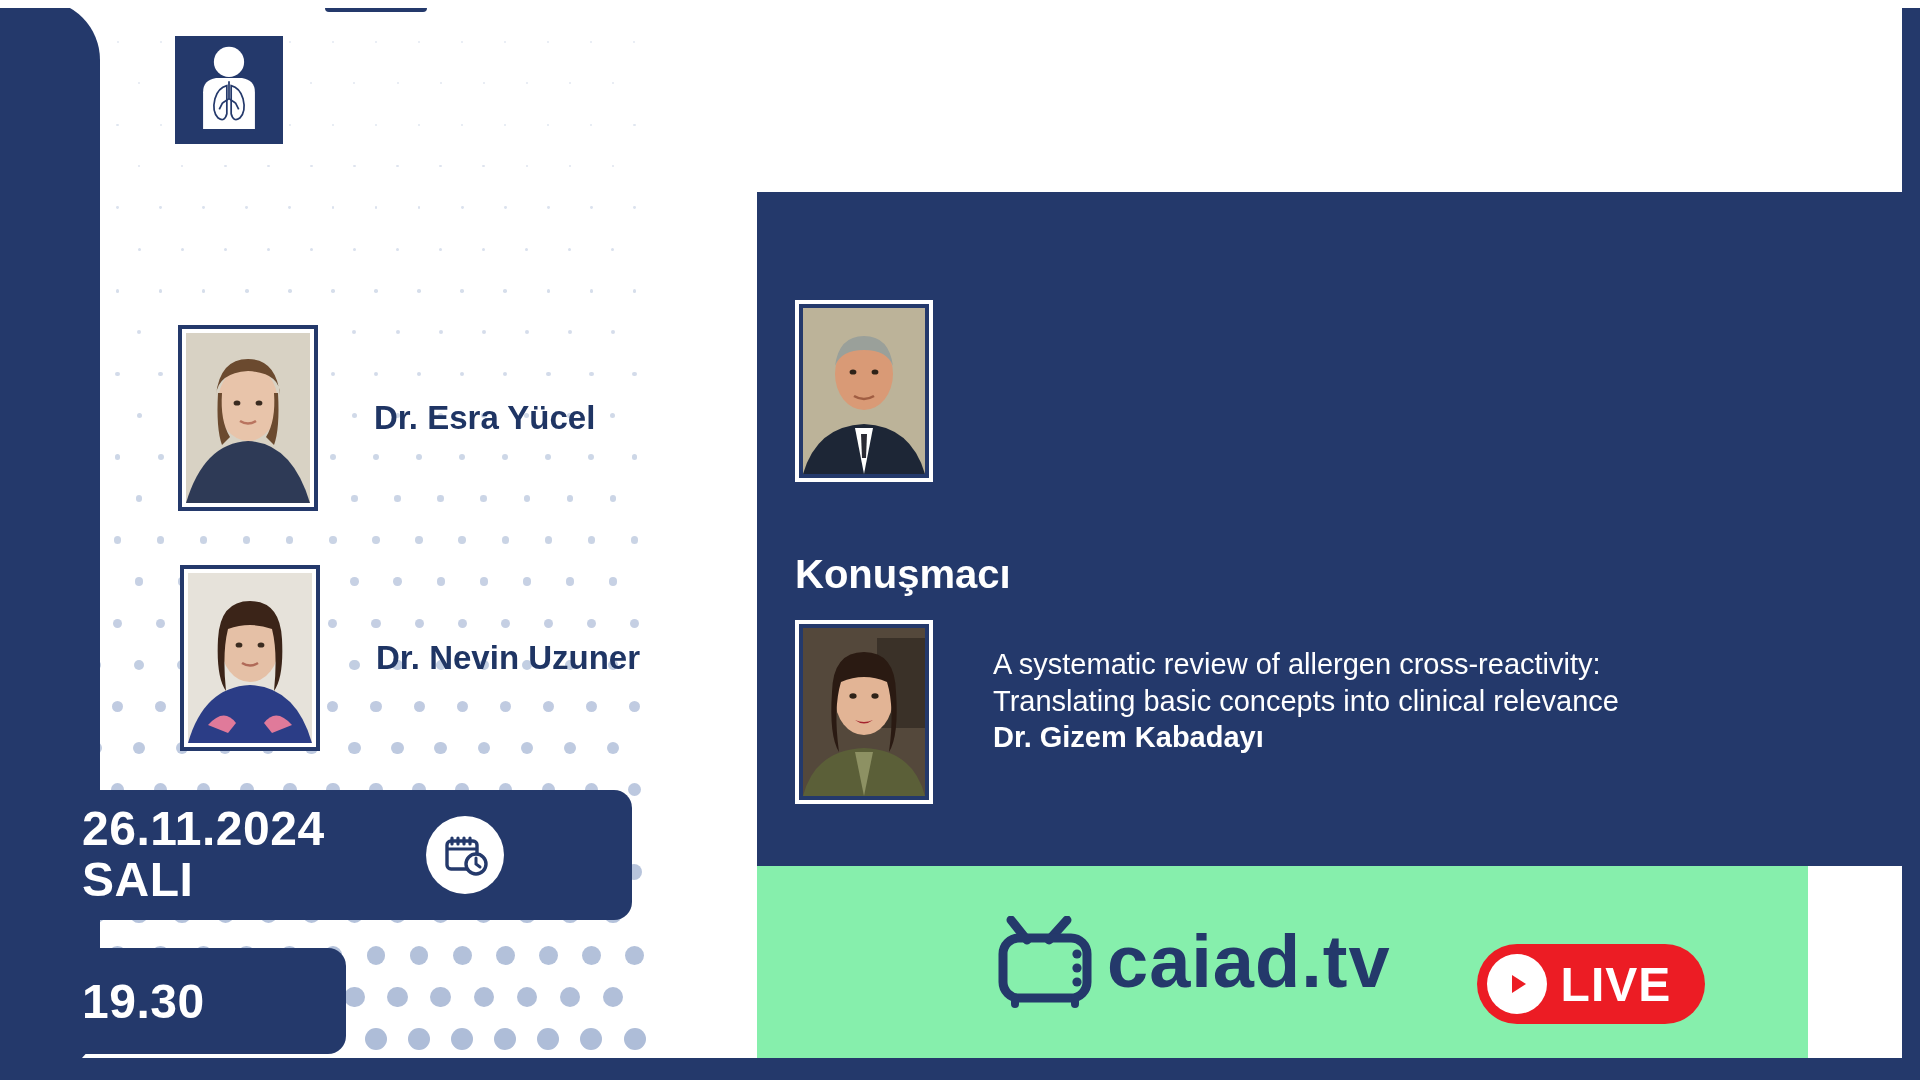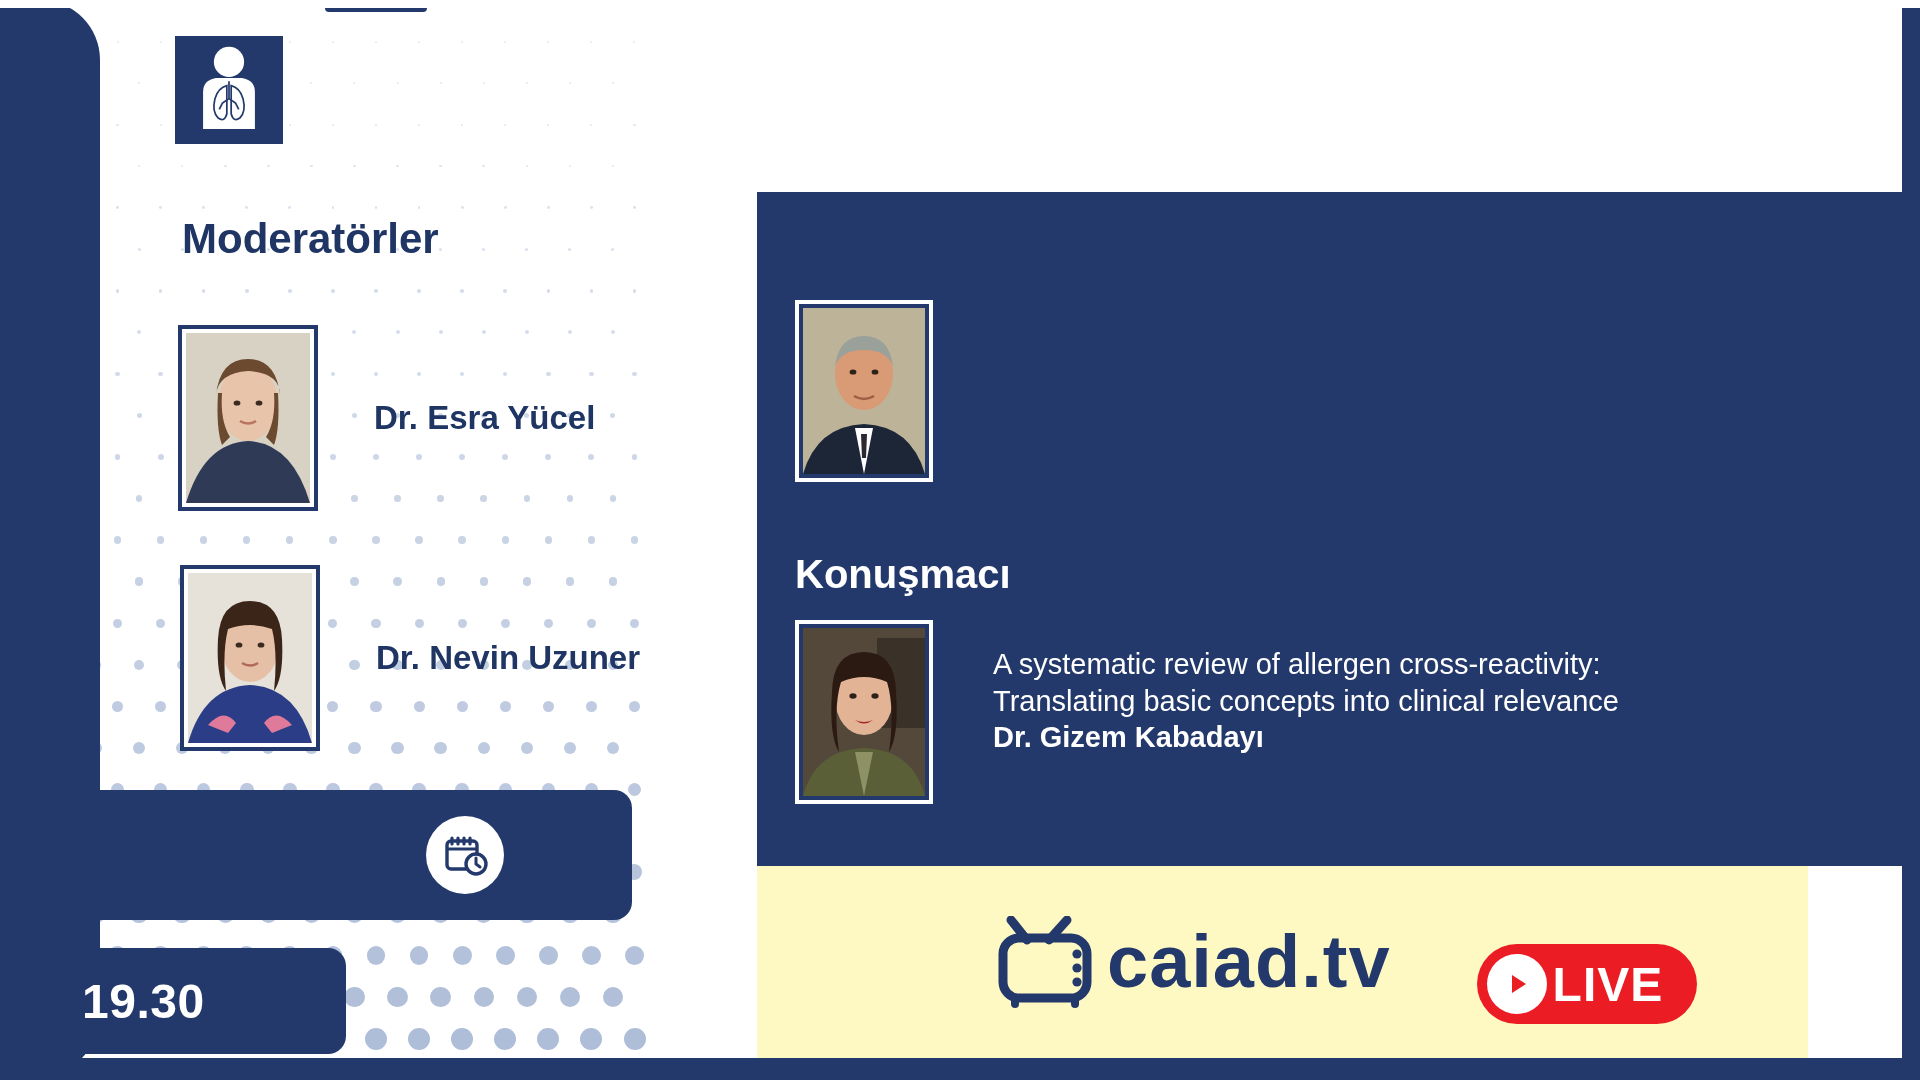--- a/index.html
+++ b/index.html
@@ -183,38 +183,38 @@
   }
   .entry .who{
     font-size:29px;font-weight:bold;margin-top:2px;
   }
   .entry.social .txt{margin-top:36px;}
   .entry.speaker .txt{margin-top:26px;}
 
   
   .bottom-bar{
     position:absolute;left:757px;top:866px;
-    width:1051px;height:192px;background:#fef9c3;
+    width:1051px;height:192px;background:#86efac;
     display:flex;align-items:center;
   }
   .tv-logo{
     display:flex;align-items:center;gap:2px;margin-left:240px;
   }
   .tv-word{
     color:#24396B;font-size:74px;font-weight:bold;letter-spacing:1px;
     line-height:1;
   }
   .live-badge{
     margin-left:86px;
     background:#EC1C24;
     border-radius:999px;
     height:80px;
     display:flex;align-items:center;
     padding:0 34px 0 10px;
-    gap:6px;
+    gap:14px;
     margin-top:44px;
   }
   .live-circle{
     width:60px;height:60px;border-radius:50%;background:#ffffff;
     display:flex;align-items:center;justify-content:center;flex:none;
   }
   .live-word{
     color:#ffffff;font-size:48px;font-weight:bold;letter-spacing:1px;
   }
 
@@ -576,21 +576,20 @@
       <rect x="0" y="0" width="100" height="100" fill="#24396B"></rect>
       <circle cx="50" cy="24" r="14" fill="#ffffff"></circle>
       <path d="M26 86 L26 52 Q26 41 38 39 L62 39 Q74 41 74 52 L74 86 Z" fill="#ffffff"></path>
       <path d="M48 46 Q40 48 37 58 Q34 70 40 76 Q46 80 48 72 Z" fill="#ffffff" stroke="#24396B" stroke-width="1.6"></path>
       <path d="M52 46 Q60 48 63 58 Q66 70 60 76 Q54 80 52 72 Z" fill="#ffffff" stroke="#24396B" stroke-width="1.6"></path>
       <path d="M50 42 L50 58 M50 58 L44 62 M50 58 L56 62 M44 62 L41 68 M56 62 L59 68" stroke="#24396B" stroke-width="1.6" fill="none"></path>
     </svg>
   </div>
 
 
-  <div class="mod-heading">Moderatörler</div>
 
   <div class="mod-row one">
     <div class="photo-frame">
       <div class="inner">
         <div class="portrait mod-portrait">
           <svg class="face" viewBox="0 0 124 170" preserveAspectRatio="none">
             <rect width="124" height="170" fill="#d8d2c4"></rect>
             <path d="M0 170 Q18 110 62 108 Q106 110 124 170 Z" fill="#2e3a56"></path>
             <ellipse cx="62" cy="70" rx="30" ry="38" fill="#e8c4aa"></ellipse>
             <path d="M30 62 Q34 26 62 26 Q90 26 94 62 Q94 40 62 38 Q32 40 30 62 Z" fill="#6b4a2f"></path>
@@ -621,20 +620,22 @@
             <ellipse cx="73" cy="72" rx="3.4" ry="2.6" fill="#3a2b20"></ellipse>
             <path d="M54 90 Q62 95 70 90" stroke="#b06a58" stroke-width="2.6" fill="none"></path>
           </svg>
         </div>
       </div>
     </div>
     <div class="mod-name">Dr. Nevin Uzuner</div>
   </div>
 
   <div class="date-pill">
+    <div class="date-text">26.11.2024
+SALI</div>
     <div class="cal-badge">
       <svg width="48" height="48" viewBox="0 0 48 48">
         <rect x="6" y="10" width="30" height="28" rx="4" fill="none" stroke="#24396B" stroke-width="3.4"></rect>
         <path d="M11 7 v6 M17 7 v6 M23 7 v6 M29 7 v6" stroke="#24396B" stroke-width="3.2" stroke-linecap="round"></path>
         <path d="M6 18 h30" stroke="#24396B" stroke-width="3"></path>
         <circle cx="35" cy="33" r="10" fill="#ffffff" stroke="#24396B" stroke-width="3.4"></circle>
         <path d="M35 27 v6 l4 3" stroke="#24396B" stroke-width="3" fill="none" stroke-linecap="round"></path>
       </svg>
     </div>
   </div>

